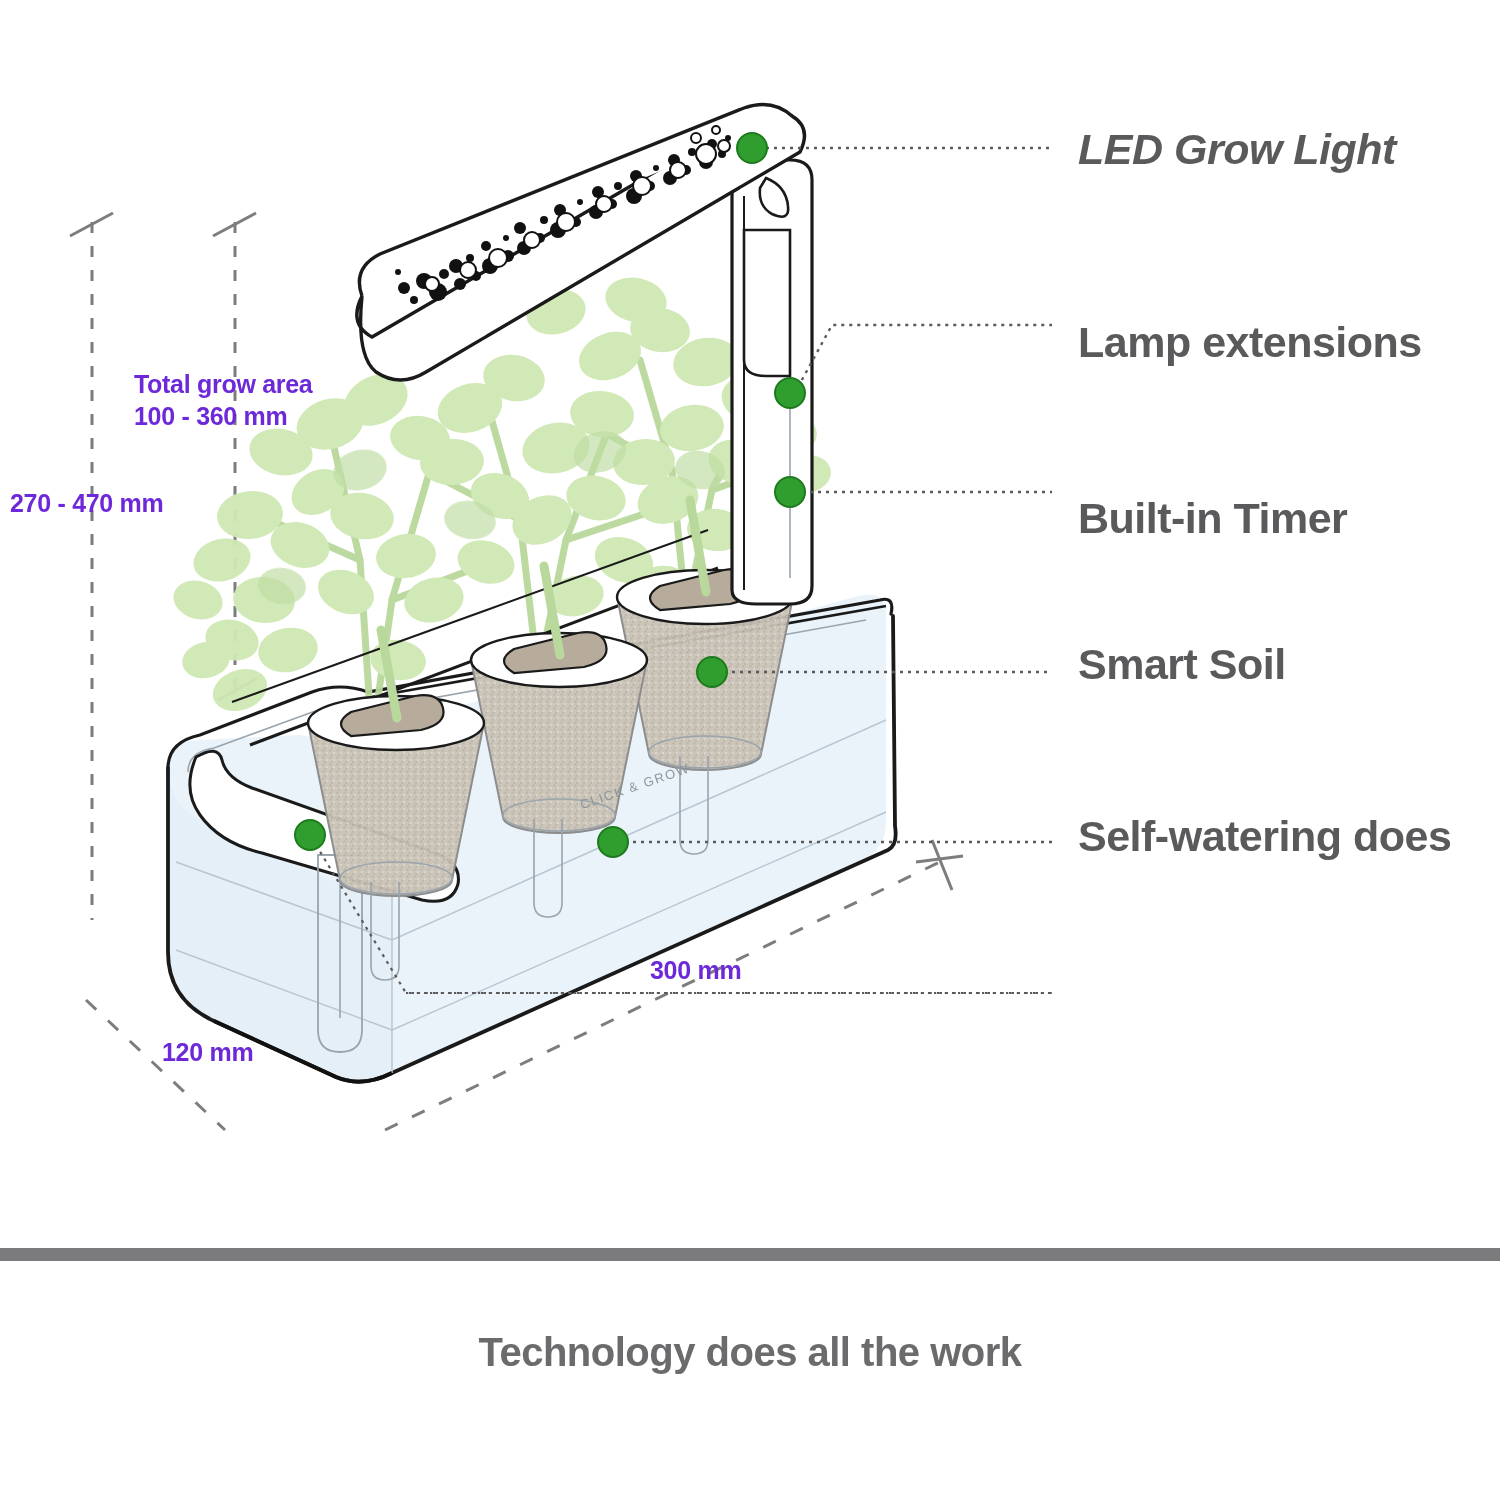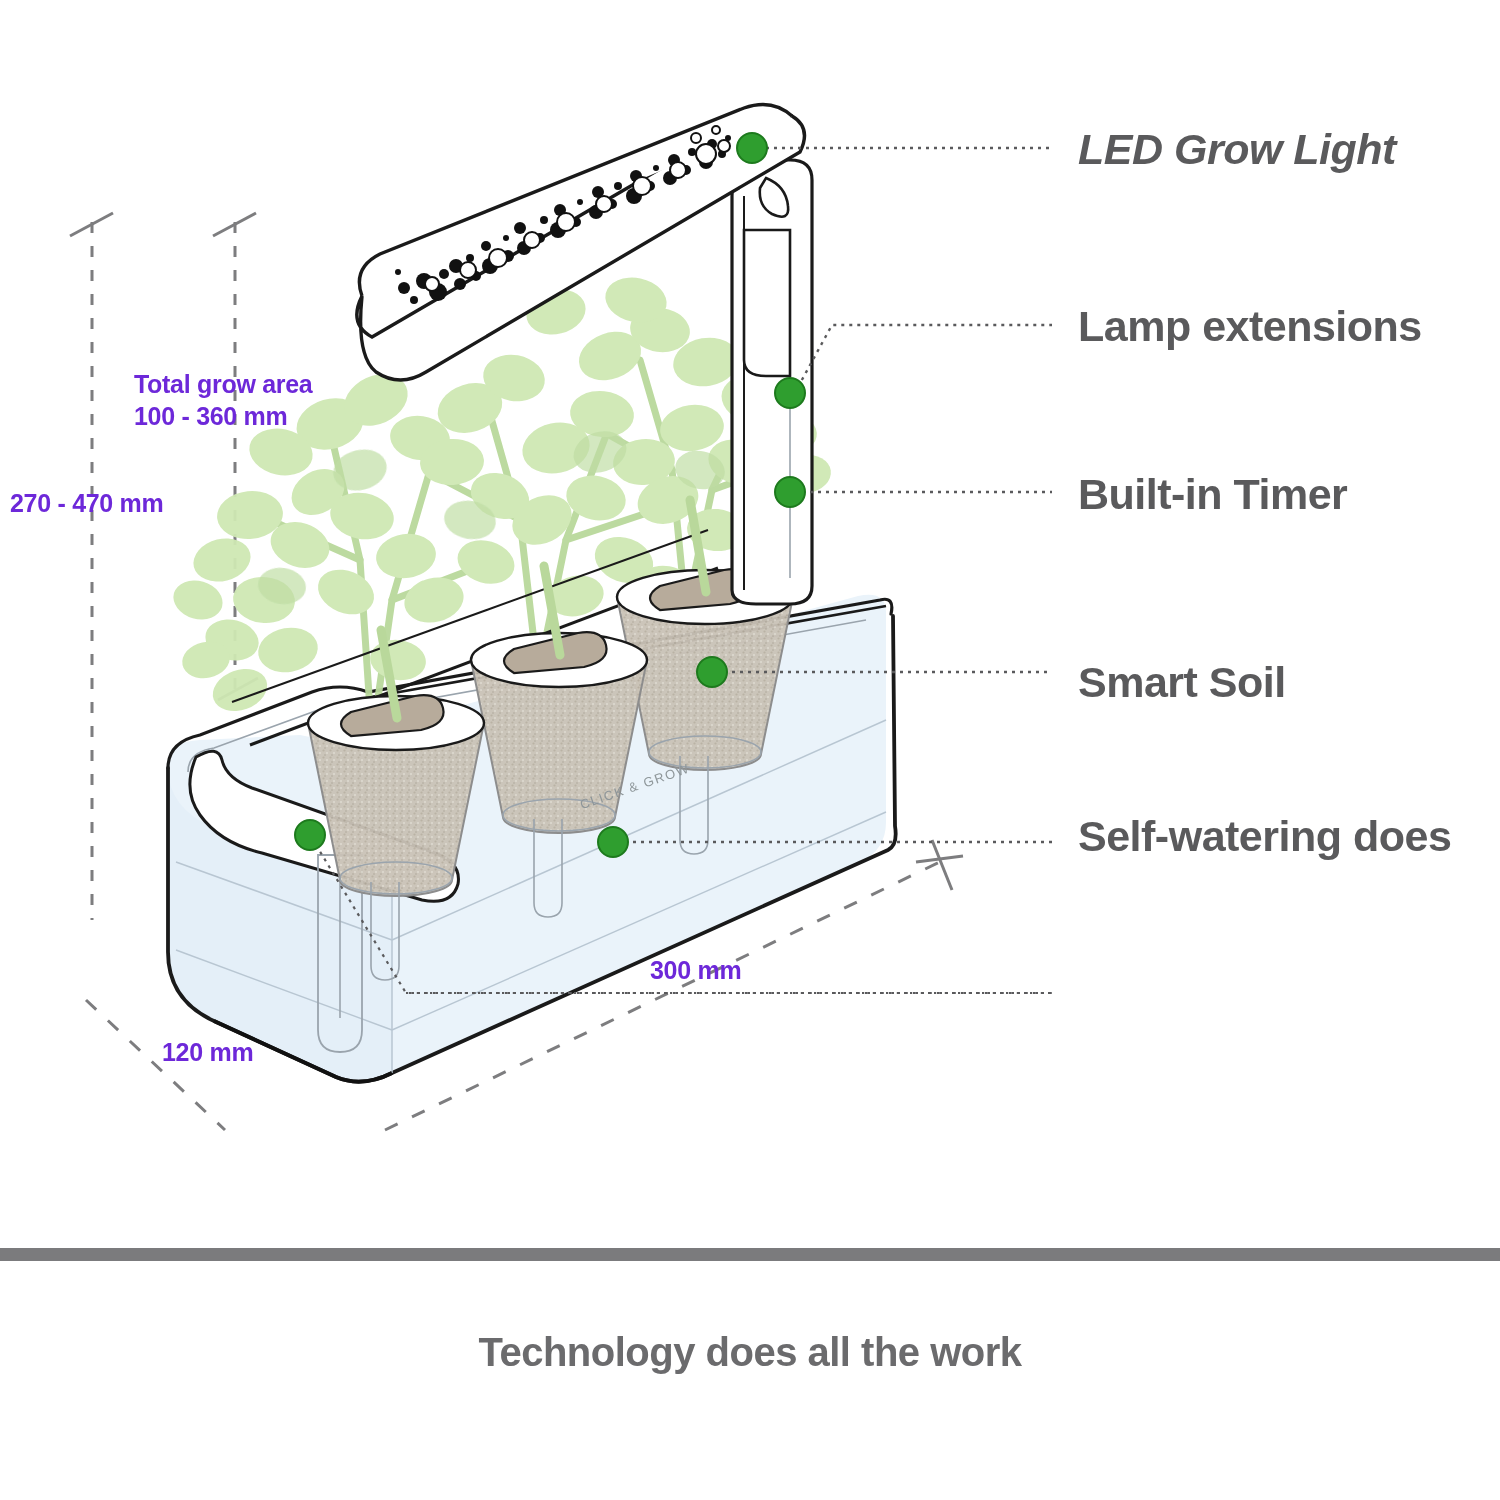--- a/index.html
+++ b/index.html
@@ -336,25 +336,25 @@
         <circle cx="790" cy="492" r="15" fill="#2f9e2f" stroke="#1d7a1d" stroke-width="2"></circle>
         <circle cx="712" cy="672" r="15" fill="#2f9e2f" stroke="#1d7a1d" stroke-width="2"></circle>
         <circle cx="613" cy="842" r="15" fill="#2f9e2f" stroke="#1d7a1d" stroke-width="2"></circle>
         <circle cx="310" cy="835" r="15" fill="#2f9e2f" stroke="#1d7a1d" stroke-width="2"></circle>
       </g>
     </g>
   </svg>
 
   <div class="callout-label" style="left:1078px; top:123px;font-style:italic;">LED Grow Light</div>
 
-  <div class="callout-label" style="left:1078px; top:300px;">Lamp extensions</div>
-
-  <div class="callout-label" style="left:1078px; top:468px;">Built-in Timer</div>
-
-  <div class="callout-label" style="left:1078px; top:656px;">Smart Soil</div>
+  <div class="callout-label" style="left:1078px; top:316px;">Lamp extensions</div>
+
+  <div class="callout-label" style="left:1078px; top:492px;">Built-in Timer</div>
+
+  <div class="callout-label" style="left:1078px; top:638px;">Smart Soil</div>
 
   <div class="callout-label" style="left:1078px; top:810px;">Self-watering does</div>
 
 
   <div class="dim-label" style="left:134px; top:368px; text-align:left;">Total grow area
 100 - 360 mm</div>
 
   <div class="dim-label" style="left:10px; top:487px;">270 - 470 mm</div>
 
   <div class="dim-label" style="left:134px; top:1036px;margin-left:28px;">120 mm</div>

